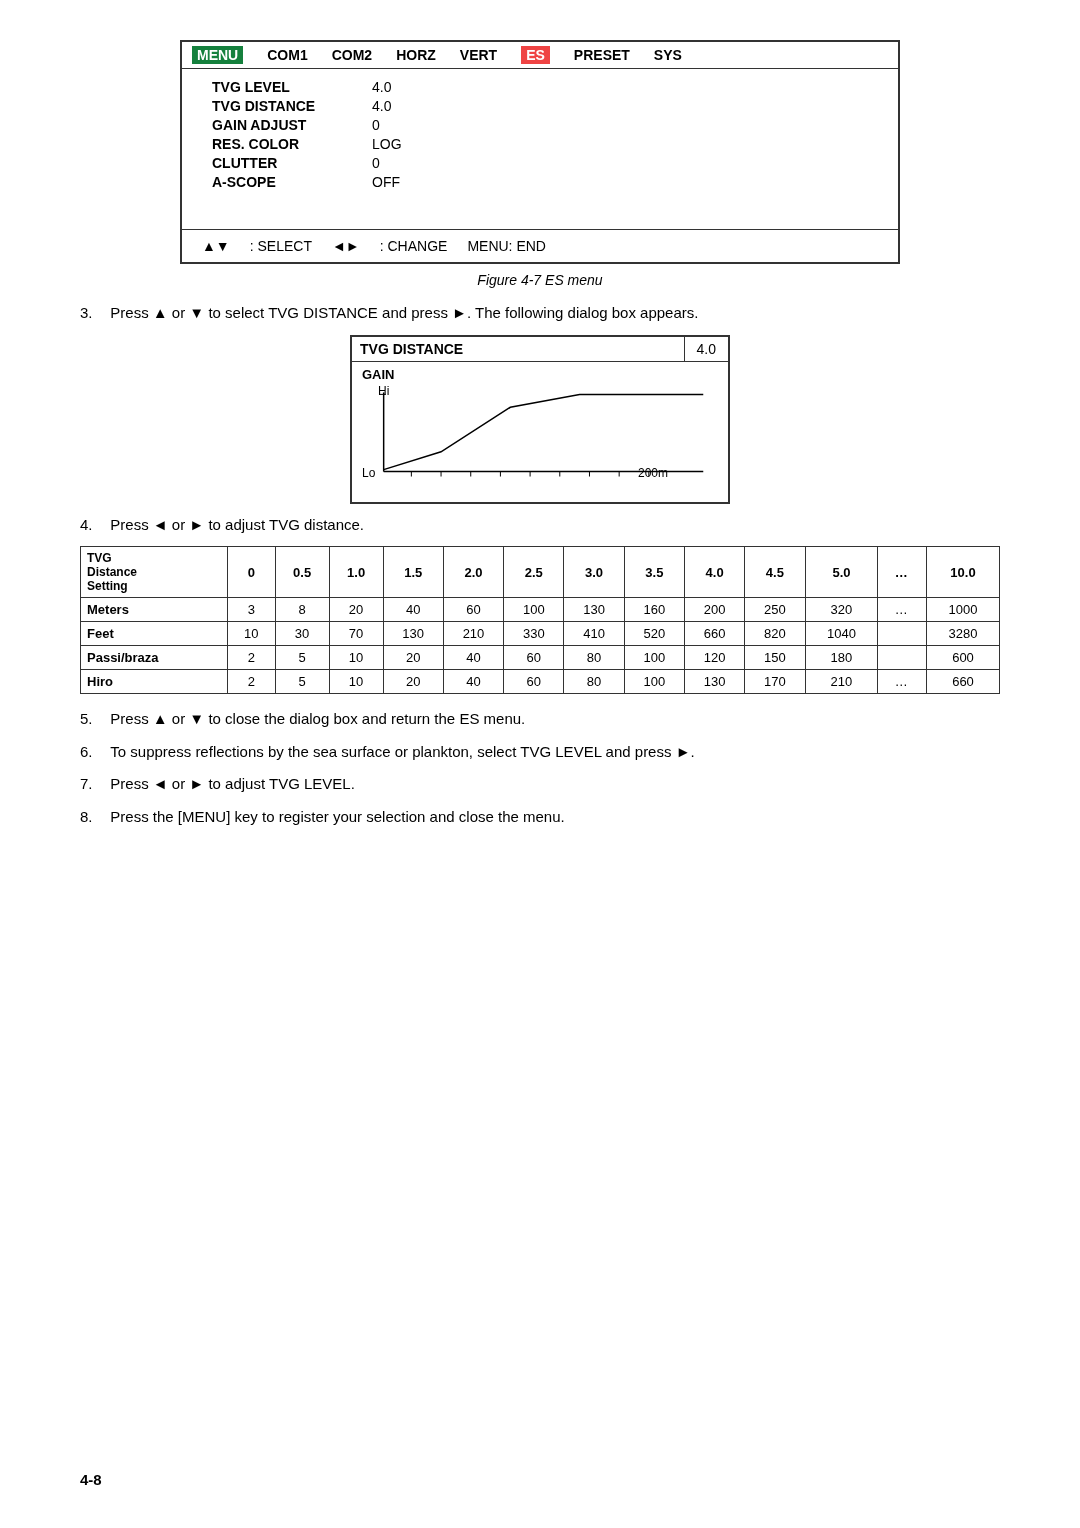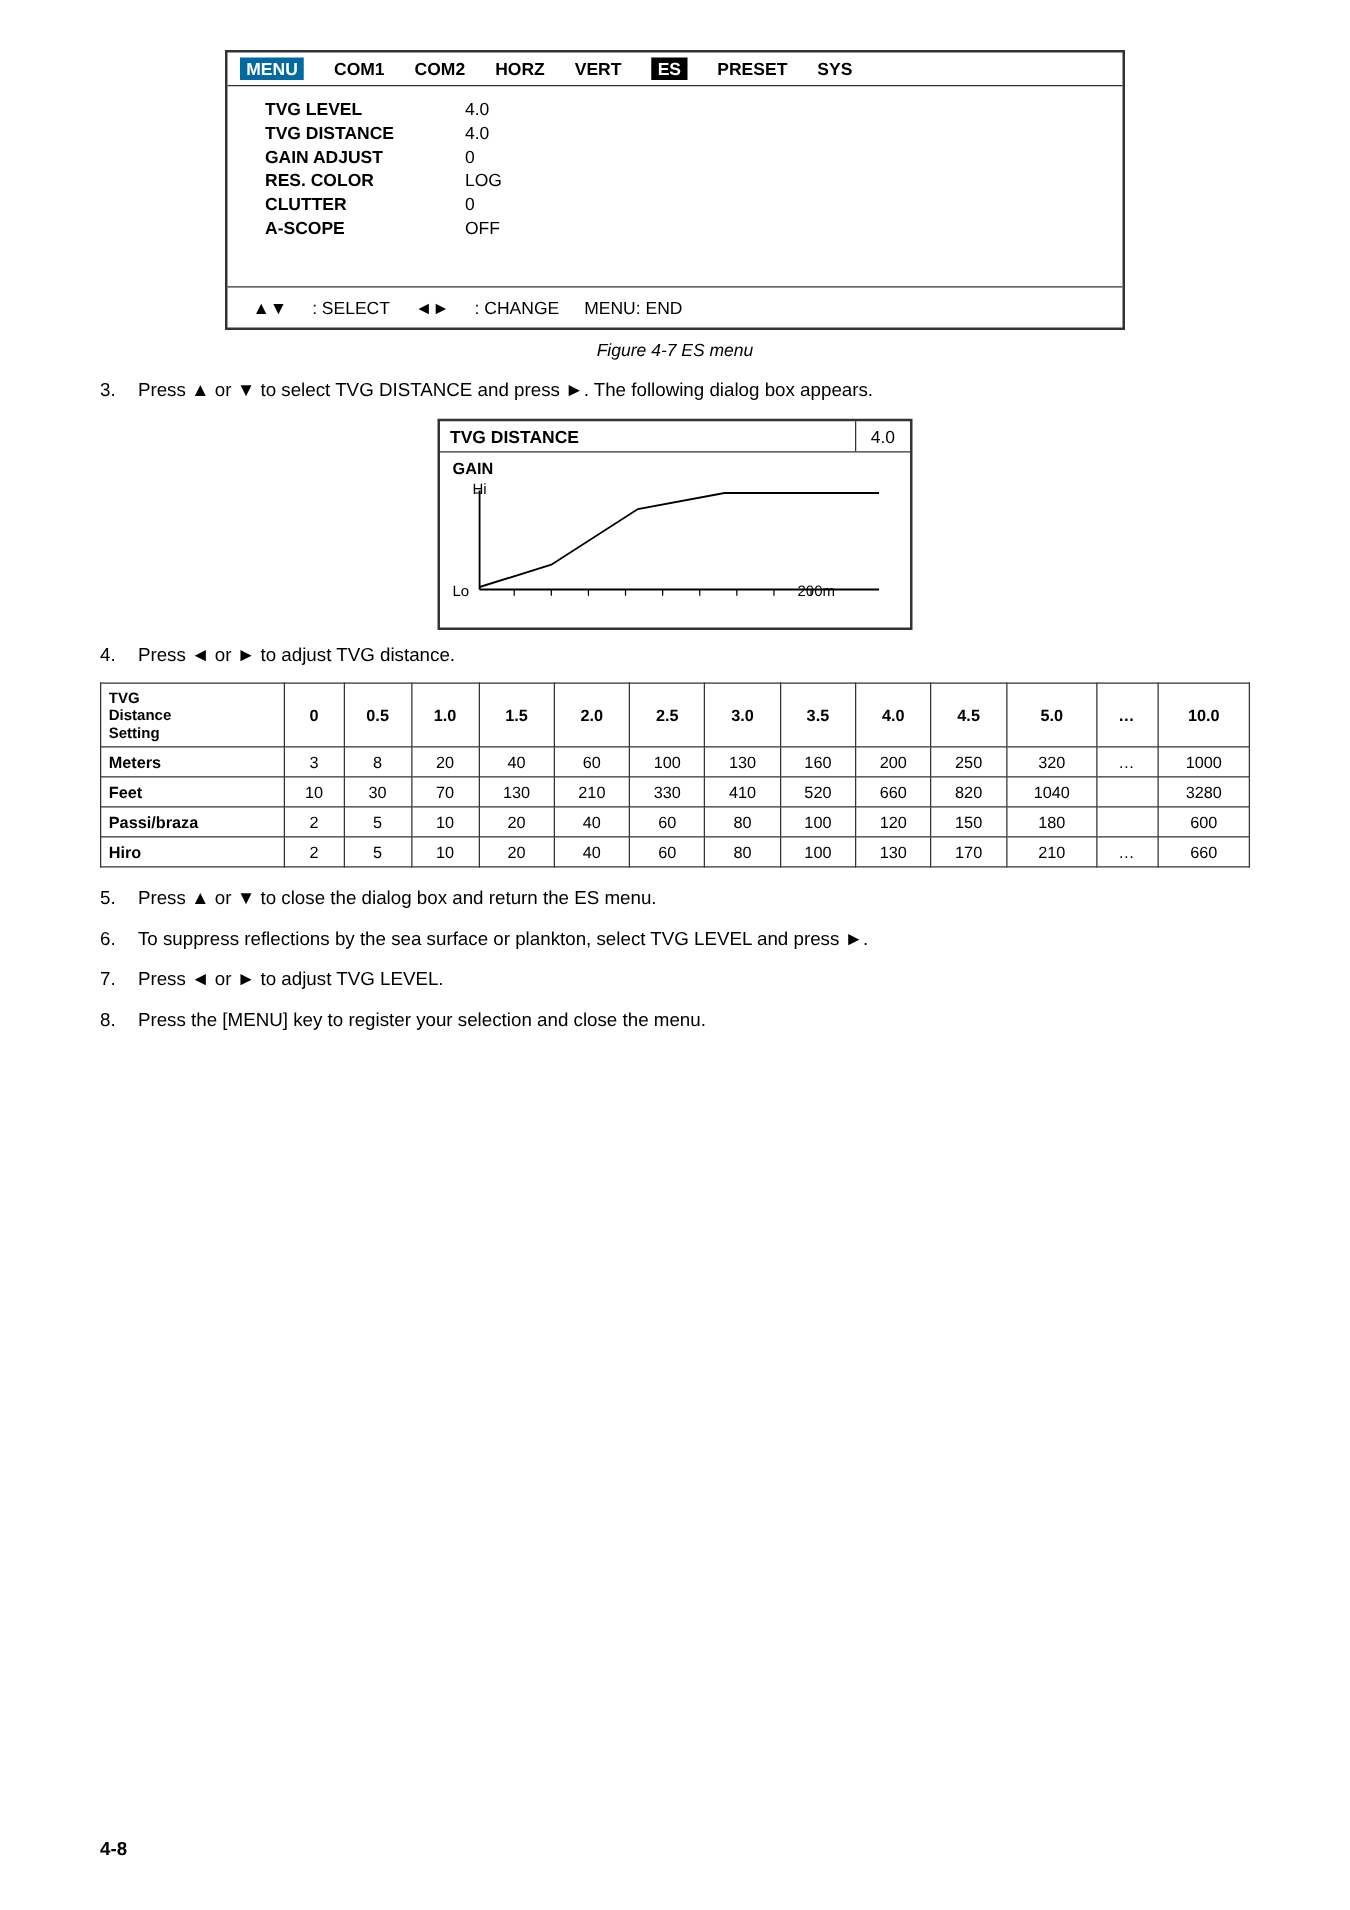--- a/index.html
+++ b/index.html
@@ -20,26 +20,26 @@
     .menu-header {
       display: flex;
       align-items: center;
       border-bottom: 1px solid #333;
       padding: 4px 10px;
       gap: 24px;
       font-size: 14px;
       font-weight: bold;
     }
     .menu-tab-active {
-      background: #0369a1;
+      background: #15803d;
       color: #fff;
       padding: 1px 5px;
     }
     .menu-tab-es {
-      background: #000000;
+      background: #ef4444;
       color: #fff;
       padding: 1px 5px;
     }
     .menu-tab {
       color: #000000;
     }
     .menu-body {
       padding: 10px 30px;
       min-height: 160px;
     }

